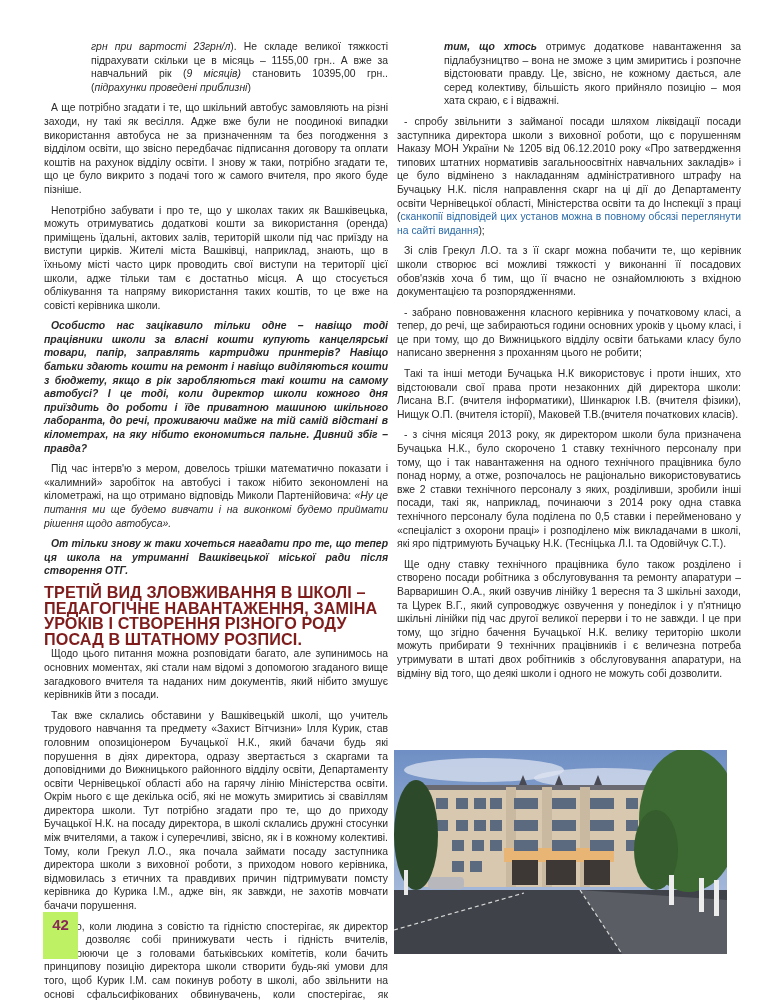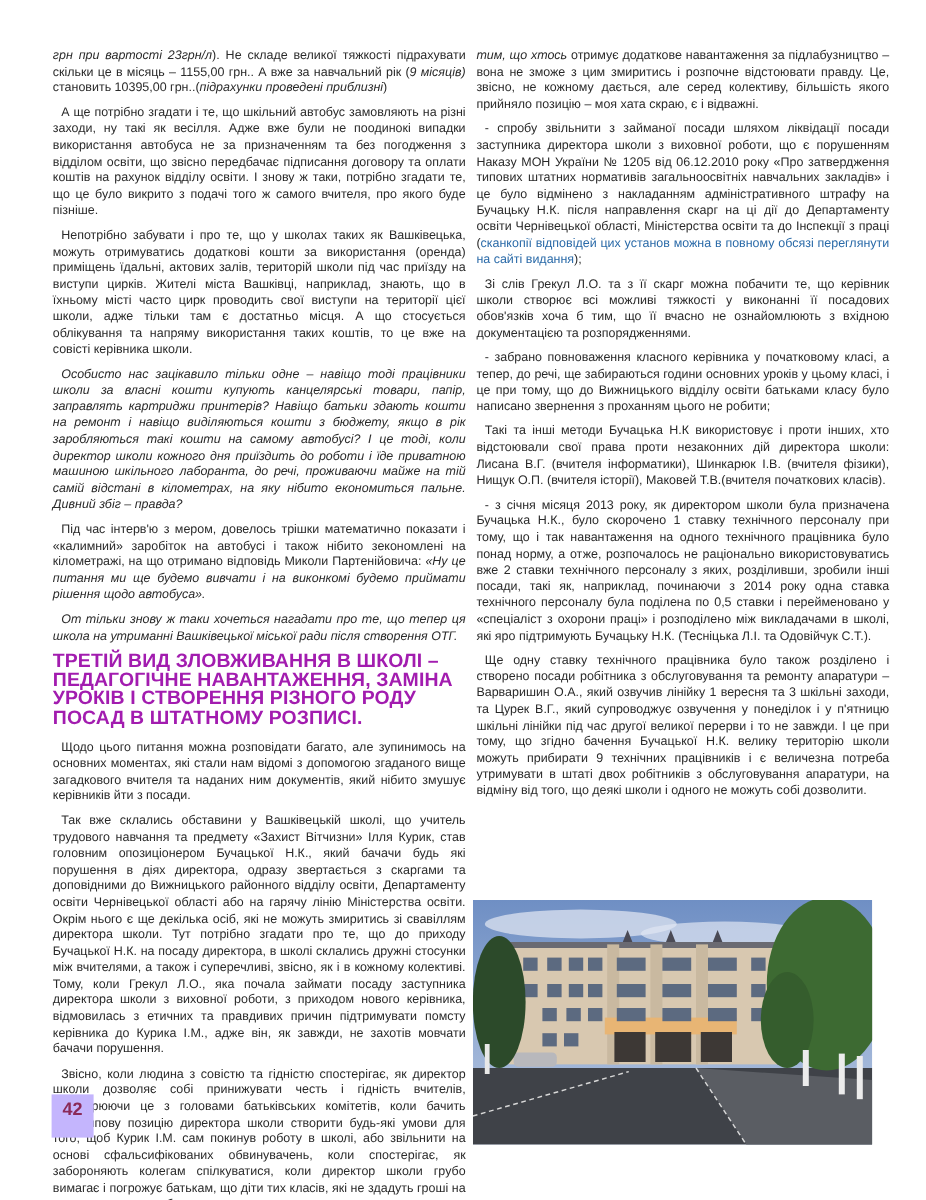--- a/index.html
+++ b/index.html
@@ -2,28 +2,28 @@
 <html><head>
 <meta charset="utf-8">
 <style>
   html, body { margin:0; padding:0; }
   body { width:772px; height:1000px; background:#ffffff; position:relative; overflow:hidden;
          font-family:"Liberation Sans", sans-serif; color:#2a2a2a; }
   .col { position:absolute; top:40px; width:344px; font-size:10.4px; line-height:13.6px; text-align:justify; }
   .col.left { left:44px; }
   .col.right { left:397px; }
   .col p { margin:0 0 7px 0; text-indent:7px; }
-  .col p.noindent { text-indent:0; }
+  .col p.noindent { text-indent:0;margin-left:47px; }
   .it { font-style:italic; }
-  .bi { font-style:italic; font-weight:normal; }
+  .bi { font-style:italic; font-weight:bold; }
   .link { color:#2a6aa8; }
-  .heading { color:#a21caf; font-weight:bold; font-size:16.2px; line-height:15.6px; text-transform:uppercase;
-             margin:2px 0 10px 0; letter-spacing:0.1px; text-align:left; }
+  .heading { color:#7f1d1d; font-weight:bold; font-size:16.2px; line-height:15.6px; text-transform:uppercase;
+             margin:2px 0 0 0; letter-spacing:0.1px; text-align:left; }
   .photo { position:absolute; left:394px; top:750px; width:333px; height:204px; overflow:hidden; }
-  .pagenum { position:absolute; left:43px; top:912px; width:35px; height:36px; background:#c4b5fd; }
+  .pagenum { position:absolute; left:43px; top:912px; width:35px; height:47px; background:#bef264; }
   .pagenum span { display:block; color:#8a2a58; font-weight:bold; font-size:15px; text-align:center; margin-top:4px; }
 </style>
 </head>
 <body>
 
 <div class="col left">
   <p class="noindent"><span class="it">грн при вартості 23грн/л</span><span>). Не складе великої тяжкості підрахувати скільки це в місяць – 1155,00 грн.. А вже за навчальний рік (</span><span class="it">9 місяців)</span><span> становить 10395,00 грн..(</span><span class="it">підрахунки проведені приблизні</span><span>)</span></p>
   <p>А ще потрібно згадати і те, що шкільний автобус замовляють на різні заходи, ну такі як весілля. Адже вже були не поодинокі випадки використання автобуса не за призначенням та без погодження з відділом освіти, що звісно передбачає підписання договору та оплати коштів на рахунок відділу освіти. І знову ж таки, потрібно згадати те, що це було викрито з подачі того ж самого вчителя, про якого буде пізніше.</p>
   <p>Непотрібно забувати і про те, що у школах таких як Вашківецька, можуть отримуватись додаткові кошти за використання (оренда) приміщень їдальні, актових залів, територій школи під час приїзду на виступи цирків. Жителі міста Вашківці, наприклад, знають, що в їхньому місті часто цирк проводить свої виступи на території цієї школи, адже тільки там є достатньо місця. А що стосується облікування та напряму використання таких коштів, то це вже на совісті керівника школи.</p>
   <p class="bi">Особисто нас зацікавило тільки одне – навіщо тоді працівники школи за власні кошти купують канцелярські товари, папір, заправлять картриджи принтерів? Навіщо батьки здають кошти на ремонт і навіщо виділяються кошти з бюджету, якщо в рік заробляються такі кошти на самому автобусі? І це тоді, коли директор школи кожного дня приїздить до роботи і їде приватною машиною шкільного лаборанта, до речі, проживаючи майже на тій самій відстані в кілометрах, на яку нібито економиться пальне. Дивний збіг – правда?</p>

